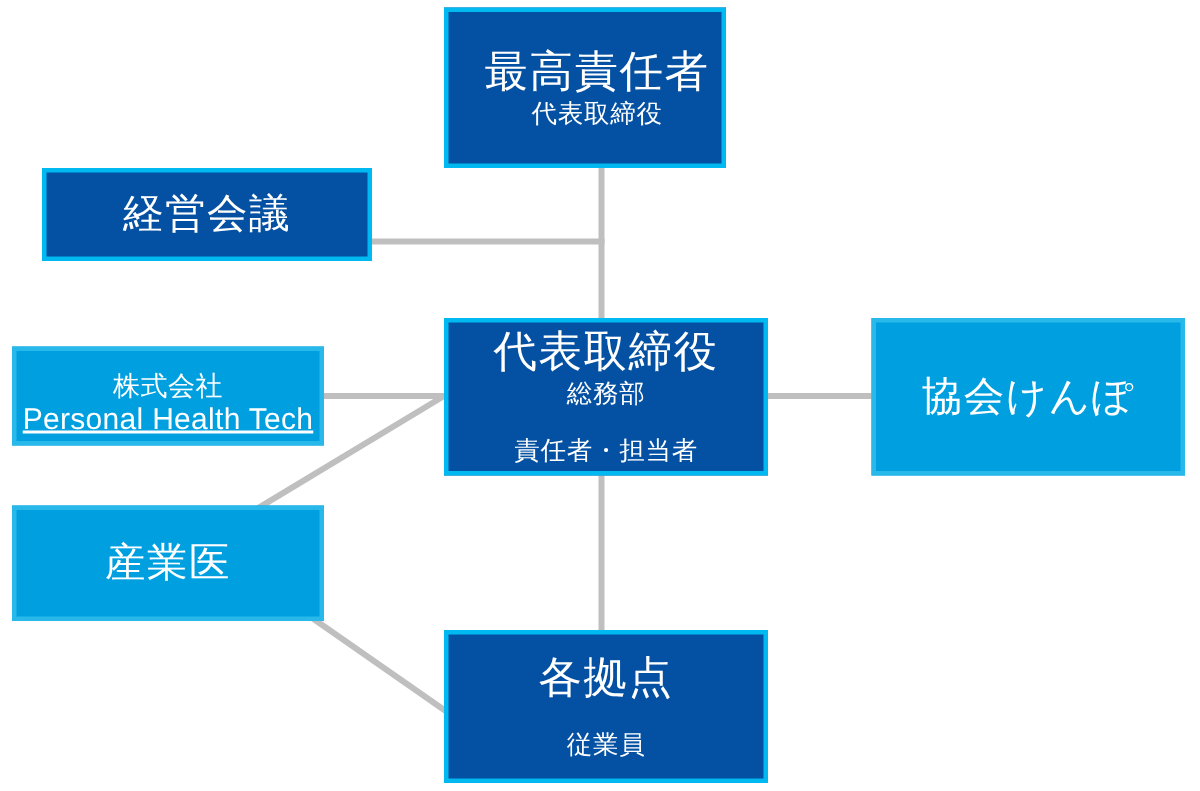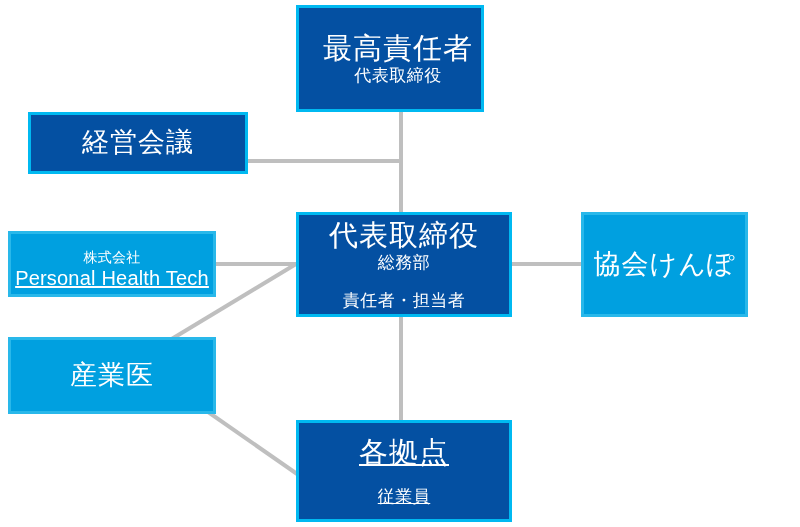--- a/index.html
+++ b/index.html
@@ -59,21 +59,21 @@
     font-size: 17px;
     font-weight: 400;
     letter-spacing: 0.5px;
     margin-top: 0;
   }
   .sub.tight {
     margin-top: 18px;
     text-align: right;
   }
   .sub-sm {
-    font-size: 14px;
+    font-size: 18px;
     font-weight: 400;
     letter-spacing: 0.3px;
     margin-top: 12px;
   }
   .sub-lat {
     font-size: 20px;
     font-weight: 400;
     letter-spacing: 0.2px;
     margin-top: 1px;
     text-decoration: underline;
@@ -82,22 +82,22 @@
     font-size: 27px;
     letter-spacing: 1px;
   }
 
   
   #node-top        { left: 296px; top: 5px;   width: 188px; height: 107px; padding-left: 16px; }
   #node-council    { left: 8px;   top: 112px; width: 220px; height: 62px; margin-left: 20px;  }
   #node-pht        { left: 8px;   top: 231px; width: 208px; height: 66px;  }
   #node-doctor     { left: 8px;   top: 337px; width: 208px; height: 77px;  }
   #node-center     { left: 296px; top: 212px; width: 216px; height: 105px; }
-  #node-kenpo      { left: 581px; top: 212px; width: 167px; height: 105px; }
-  #node-sites      { left: 296px; top: 420px; width: 216px; height: 102px; text-decoration: underline; }
+  #node-kenpo      { left: 581px; top: 212px; width: 209px; height: 105px; }
+  #node-sites      { left: 296px; top: 420px; width: 216px; height: 102px; }
 </style>
 </head>
 <body>
 
 <div id="canvas">
 
   <svg class="connectors" viewBox="0 0 800 527" width="800" height="527" xmlns="http://www.w3.org/2000/svg">
 
     <line x1="401" y1="112" x2="401" y2="212" stroke="#bfbfbf" stroke-width="4"></line>
 

